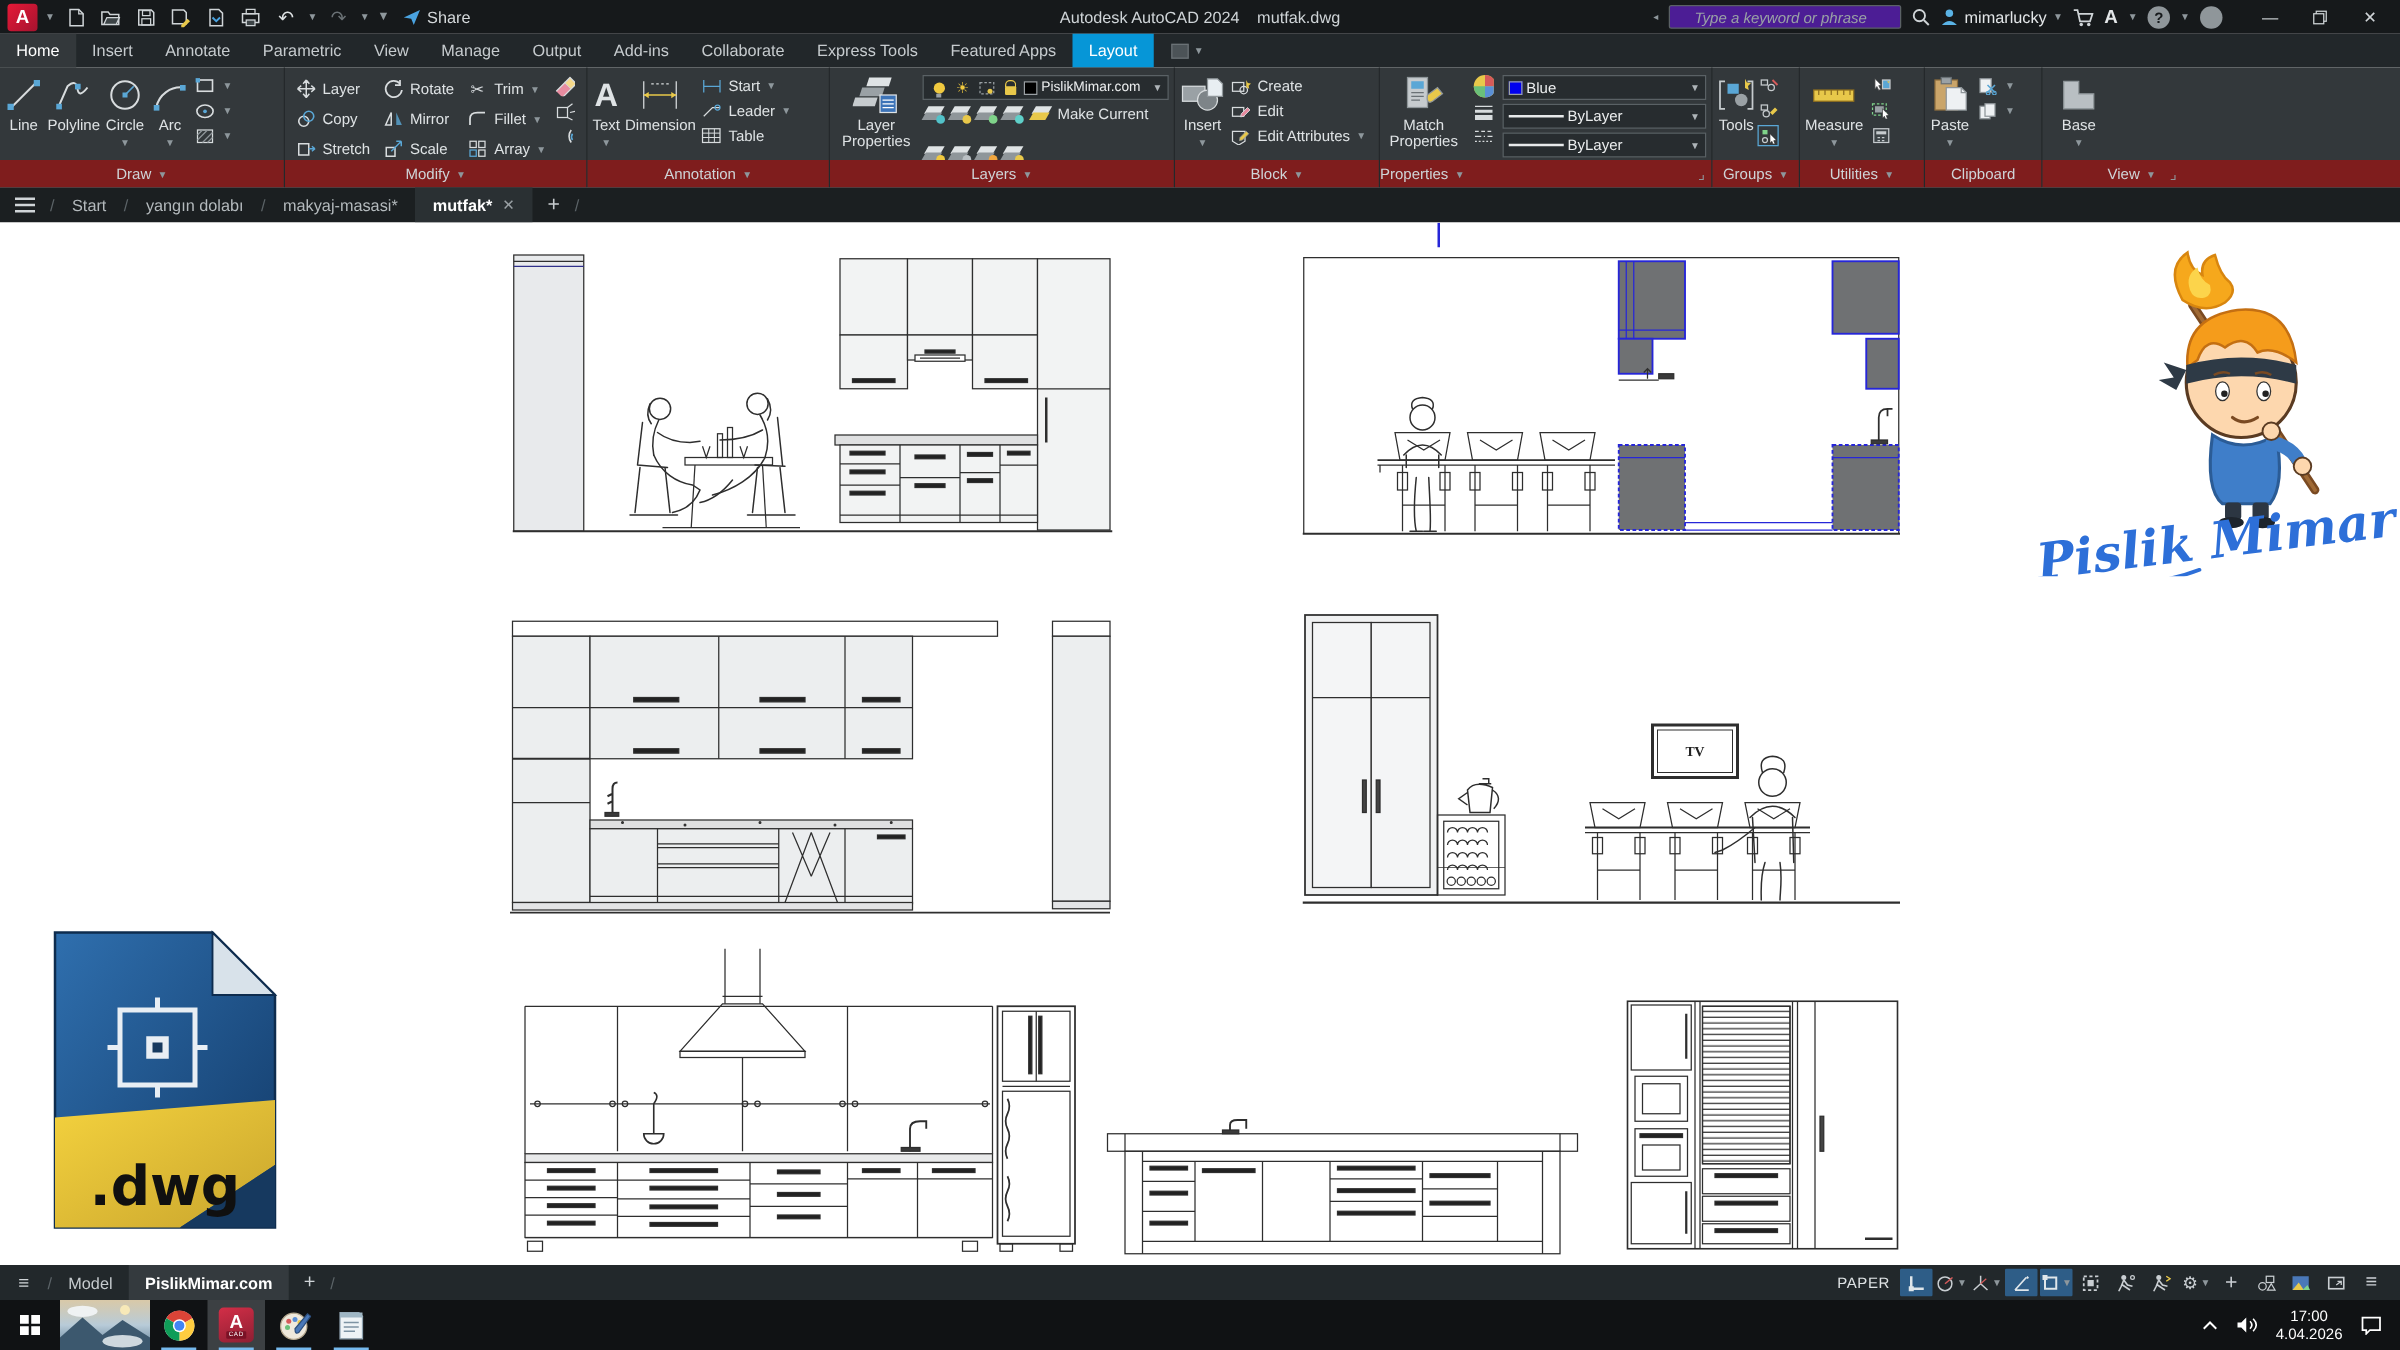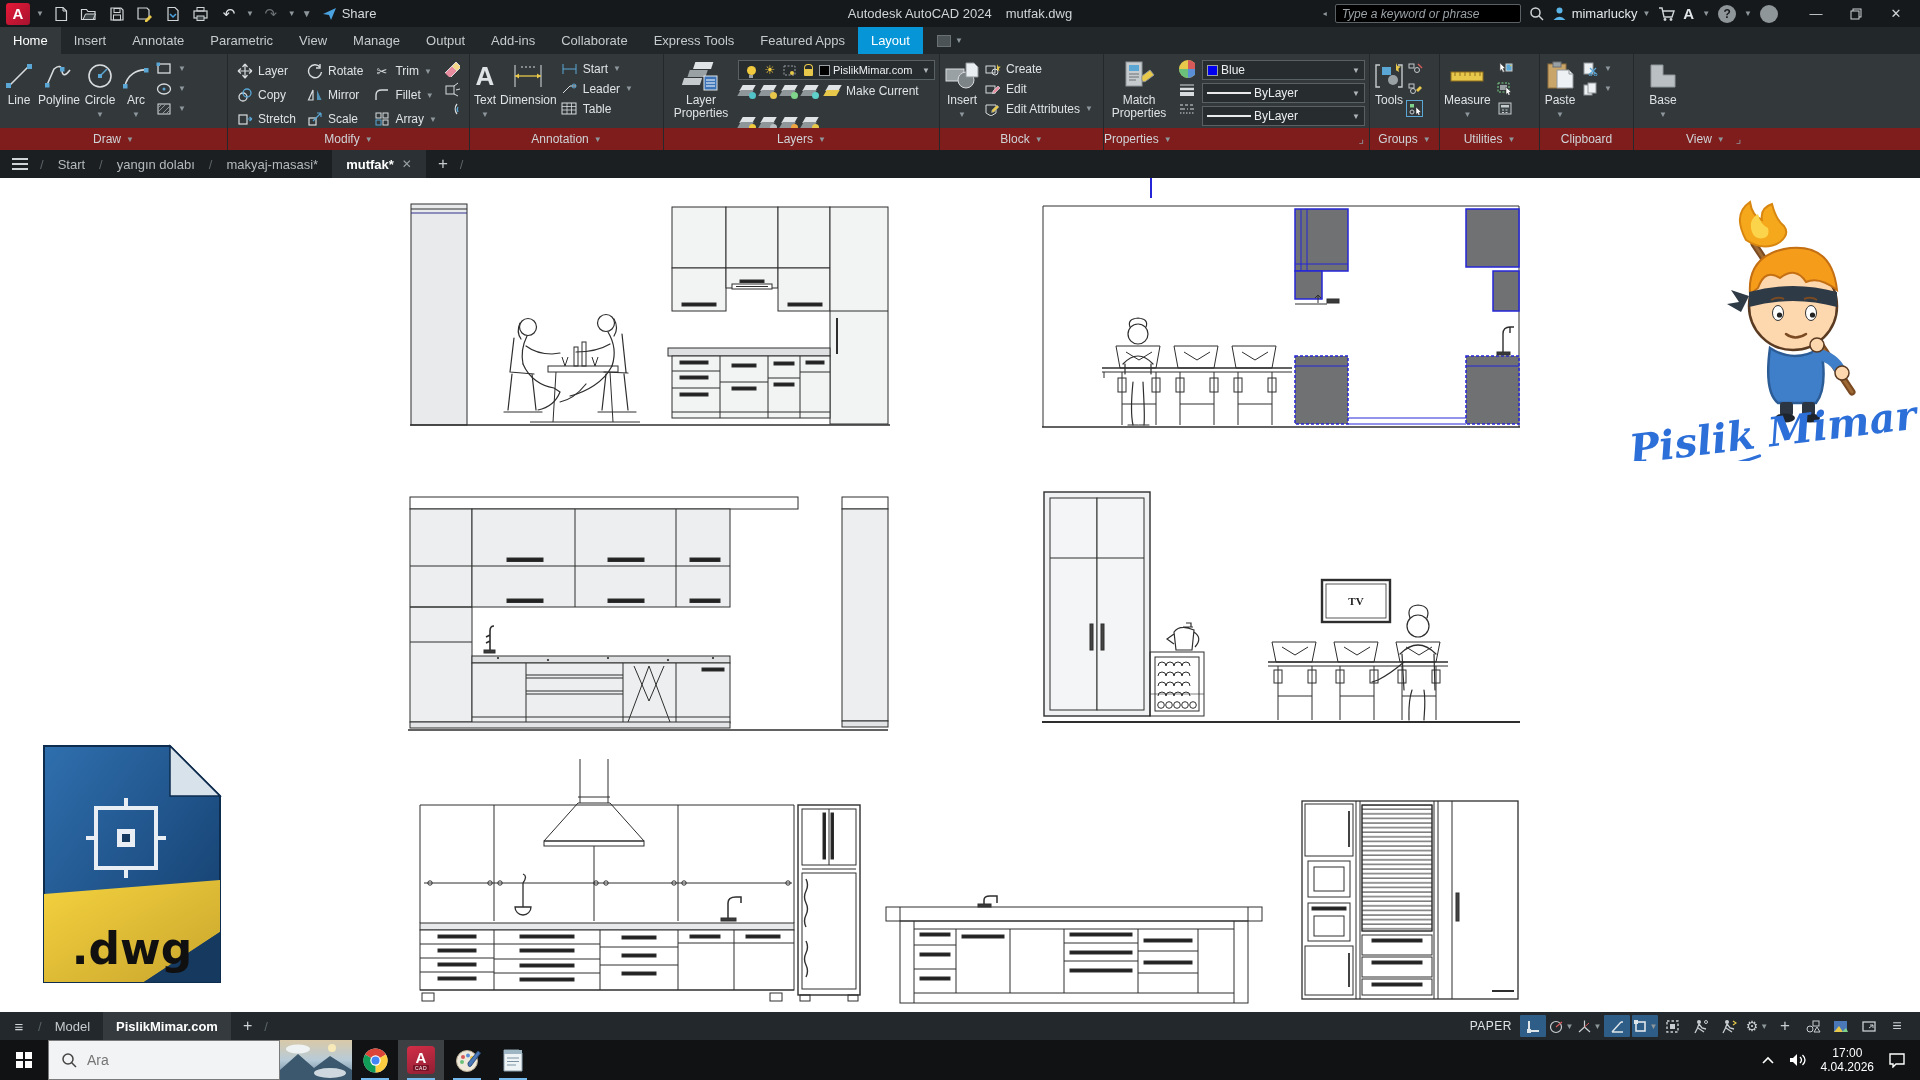--- a/index.html
+++ b/index.html
@@ -12,22 +12,22 @@
     display:flex;align-items:center;color:#c9ced2;font-size:13px;}
   .qat{display:flex;align-items:center;gap:6px;padding-left:6px;}
   .applogo{width:24px;height:22px;background:linear-gradient(135deg,#e51937,#a6132f);border-radius:3px;
     color:#fff;font-weight:bold;font-size:15px;display:flex;align-items:center;justify-content:center;}
   .qbtn{width:22px;height:22px;display:flex;align-items:center;justify-content:center;}
   .qbtn svg{display:block;}
   .caret{color:#8e979c;font-size:8px;}
   .share{display:flex;align-items:center;gap:5px;color:#d5d9db;margin-left:4px;}
   .win-title{position:absolute;left:50%;transform:translateX(-50%);display:flex;gap:14px;white-space:nowrap;color:#cfd4d7;}
   .tb-right{position:absolute;right:0;top:0;height:27px;display:flex;align-items:center;gap:8px;padding-right:4px;}
-  .searchbox{width:186px;height:19px;background:#000000;border:1px solid #5a6165;border-radius:2px;
-    color:#9aa2a6;font-style:italic;font-size:12px;padding:0 6px;font-family:"Liberation Sans",sans-serif;}
+  .searchbox{width:186px;height:19px;background:#4c1d95;border:1px solid #5a6165;border-radius:2px;
+    color:#9aa2a6;font-style:italic;font-size:12px;padding:0 20px;font-family:"Liberation Sans",sans-serif;}
   .searchbox::placeholder{color:#9aa2a6;font-style:italic;}
   .userchip{display:flex;align-items:center;gap:5px;color:#e3e6e8;}
   .winctl{display:flex;height:27px;margin-left:10px;}
   .winctl .wc{width:40px;height:27px;display:flex;align-items:center;justify-content:center;color:#cfd4d7;font-size:13px;}
 
   
   .ribtabs{position:absolute;left:0;top:27px;width:1920px;height:27px;background:#22272a;
     display:flex;align-items:stretch;color:#c6cbce;font-size:13px;}
   .rtab{padding:0 13px;display:flex;align-items:center;}
   .rtab.active{background:#33383b;color:#fff;}
@@ -1420,27 +1420,20 @@
 
   <div class="taskbar">
     <div class="tstart">
       <span class="winlogo">
           <span></span>
           <span></span>
           <span></span>
           <span></span>
         </span>
     </div>
-    <div class="tsearch">
-      <svg width="16" height="16">
-          <circle cx="7" cy="7" r="5" fill="none" stroke="#444" stroke-width="1.5"></circle>
-          <line x1="10.5" y1="10.5" x2="15" y2="15" stroke="#444" stroke-width="1.5"></line>
-        </svg>
-      <input placeholder="Ara" style="">
-    </div>
     <div class="twidget">
       <svg width="72" height="40">
           <defs>
             <linearGradient id="sky" x1="0" y1="0" x2="0" y2="1">
               <stop offset="0" stop-color="#d9c9a8"></stop>
               <stop offset="0.5" stop-color="#b8cbd8"></stop>
               <stop offset="1" stop-color="#5c7d96"></stop>
             </linearGradient>
           </defs>
         <rect width="72" height="40" fill="url(#sky)"></rect>

